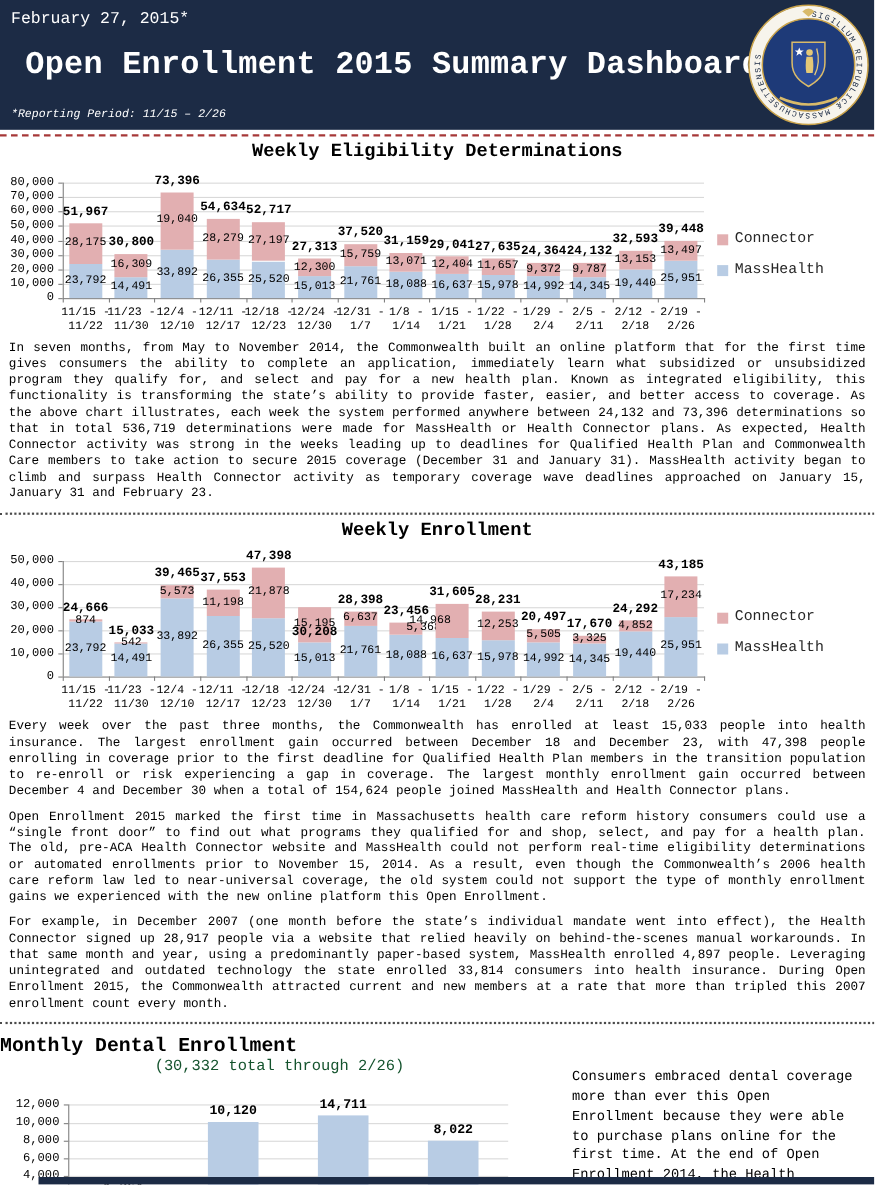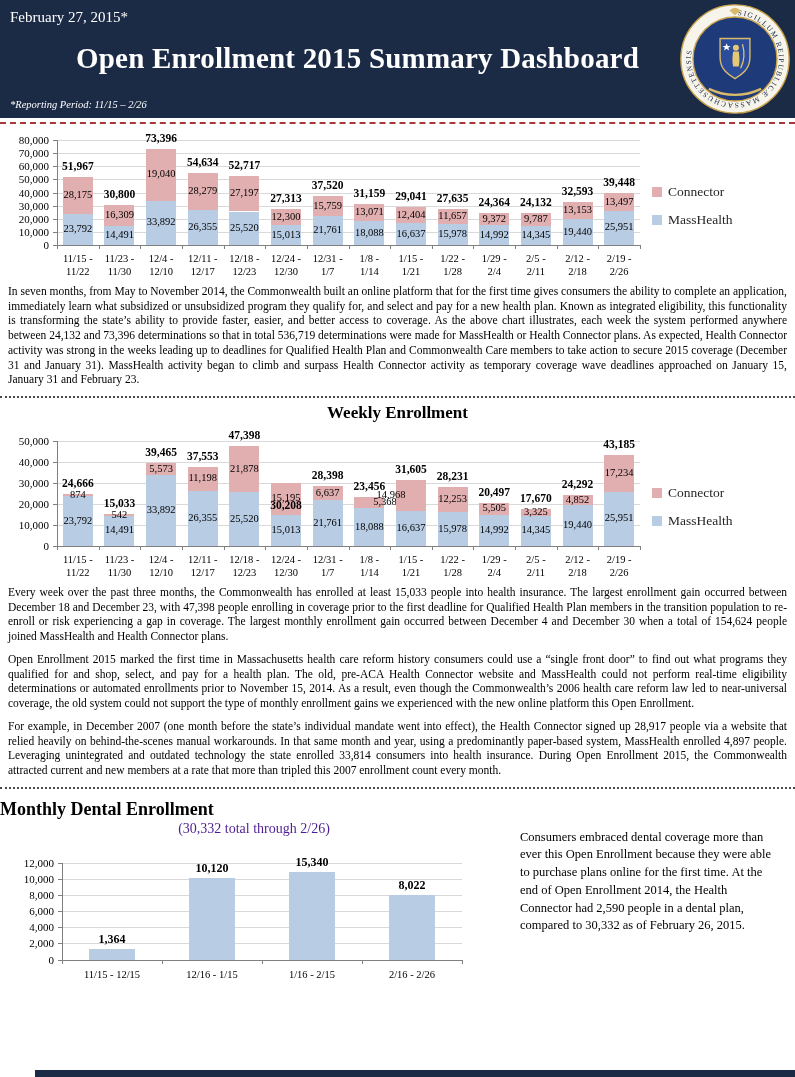--- a/index.html
+++ b/index.html
@@ -1,17 +1,17 @@
 <!DOCTYPE html>
 <html><head>
 <meta charset="utf-8">
 <style>
   html,body{margin:0;padding:0;background:#fff;}
   .page{position:relative;width:795px;height:1077px;background:#fff;overflow:hidden;
-        font-family:Liberation Serif, serif;color:#000;}
+        font-family:Liberation Mono, monospace;color:#000;}
 
   
   .banner{position:relative;height:118px;background:#1C2B45;color:#fff;}
   .banner-date{position:absolute;top:9px;left:10px;font-size:15px;}
   .banner-title{position:absolute;top:42px;left:0;width:715px;margin:0;text-align:center;
                 font-size:29px;font-weight:bold;letter-spacing:.2px;}
   .banner-period{position:absolute;bottom:8px;left:10px;font-size:10.5px;font-style:italic;}
   .seal{position:absolute;top:3px;right:4px;width:112px;height:112px;}
   .red-divider{border-top:2px dashed #A63838;margin:4px 0 0;}
 
@@ -33,21 +33,21 @@
   .legend-text{font-size:13.5px;color:#262626;}
 
   
   .body-text{margin:8px 8px 0;font-size:11.5px;line-height:1.28;text-align:justify;}
   .dotted-divider{border-top:2.5px dotted #4a4a4a;margin:9px 0 0;}
 
   
   .dental-row{display:flex;margin-top:6px;}
   .dental-left{width:508px;}
   .dental-title{margin:4px 0 0;text-align:left;font-size:18px;font-weight:bold;}
-  .dental-subtitle{text-align:center;font-size:14px;color:#4c1d95;margin:1px 0 0;}
+  .dental-subtitle{text-align:center;font-size:14px;color:#14532d;margin:1px 0 0;}
   .dental-canvas{position:relative;height:150px;}
   .dval{position:absolute;text-align:center;font-size:12px;font-weight:bold;}
   .dental-note{width:258px;margin:34px 0 0;padding-left:12px;font-size:12.5px;line-height:1.42;text-align:left;}
 
   .bottom-bar{position:absolute;bottom:0;left:35px;right:0;height:7px;background:#1C2B45;}
 </style>
 </head>
 <body>
 
 <div class="page">
@@ -71,20 +71,21 @@
         <path d="M68,44 q4,14 -2,26" stroke="#E5C877" stroke-width="1.3" fill="none"></path>
         <path d="M32,92 q28,13 56,0" stroke="#D9BA6A" stroke-width="2.5" fill="none"></path>
         <path d="M54,8 q6,-6 12,0 l-6,5 z" fill="#D9BA6A"></path>
       </svg>
     </div>
   </header>
 
   <div class="red-divider"></div>
 
   <section class="chart-section">
+    <h2 class="chart-title">Weekly Eligibility Determinations</h2>
     <div class="chart-canvas" id="canvas-0">
         <div class="ylab" style="left: 0px; top: 115px; width: 49px;">0</div>
         <div class="tick" style="left: 53px; top: 121px; width: 4px; height: 1px;"></div>
         <div class="gridline" style="left: 57px; top: 107.875px; width: 583px;"></div>
         <div class="ylab" style="left: 0px; top: 101.875px; width: 49px;">10,000</div>
         <div class="tick" style="left: 53px; top: 107.875px; width: 4px; height: 1px;"></div>
         <div class="gridline" style="left: 57px; top: 94.75px; width: 583px;"></div>
         <div class="ylab" style="left: 0px; top: 88.75px; width: 49px;">20,000</div>
         <div class="tick" style="left: 53px; top: 94.75px; width: 4px; height: 1px;"></div>
         <div class="gridline" style="left: 57px; top: 81.625px; width: 583px;"></div>
@@ -419,21 +420,21 @@
           <div class="tick" style="left: 262px; top: 123px; width: 1px; height: 4px;"></div>
           <div class="tick" style="left: 362px; top: 123px; width: 1px; height: 4px;"></div>
           <div class="tick" style="left: 462px; top: 123px; width: 1px; height: 4px;"></div>
           <div class="seg" style="left: 89px; top: 111.974px; width: 46px; height: 11.0257px; background: rgb(184, 204, 228);"></div>
           <div class="dval" style="left: 77px; top: 94.9743px; width: 70px;">1,364</div>
           <div class="xlab" style="left: 62px; top: 131px; width: 100px;">11/15 - 12/15</div>
           <div class="seg" style="left: 189px; top: 41.1967px; width: 46px; height: 81.8033px; background: rgb(184, 204, 228);"></div>
           <div class="dval" style="left: 177px; top: 24.1967px; width: 70px;">10,120</div>
           <div class="xlab" style="left: 162px; top: 131px; width: 100px;">12/16 - 1/15</div>
           <div class="seg" style="left: 289px; top: 35.4898px; width: 46px; height: 87.5102px; background: rgb(184, 204, 228);"></div>
-          <div class="dval" style="left: 277px; top: 18.4898px; width: 70px;">15,340</div>
+          <div class="dval" style="left: 277px; top: 18.4898px; width: 70px;">14,711</div>
           <div class="xlab" style="left: 262px; top: 131px; width: 100px;">1/16 - 2/15</div>
           <div class="seg" style="left: 389px; top: 58.1555px; width: 46px; height: 64.8445px; background: rgb(184, 204, 228);"></div>
           <div class="dval" style="left: 377px; top: 41.1555px; width: 70px;">8,022</div>
           <div class="xlab" style="left: 362px; top: 131px; width: 100px;">2/16 - 2/26</div>
         </div>
     </div>
     <p class="dental-note">Consumers embraced dental coverage more than ever this Open Enrollment because they were able to purchase plans online for the first time. At the end of Open Enrollment 2014, the Health Connector had 2,590 people in a dental plan, compared to 30,332 as of February 26, 2015.</p>
   </div>
 
   <div class="bottom-bar"></div>

